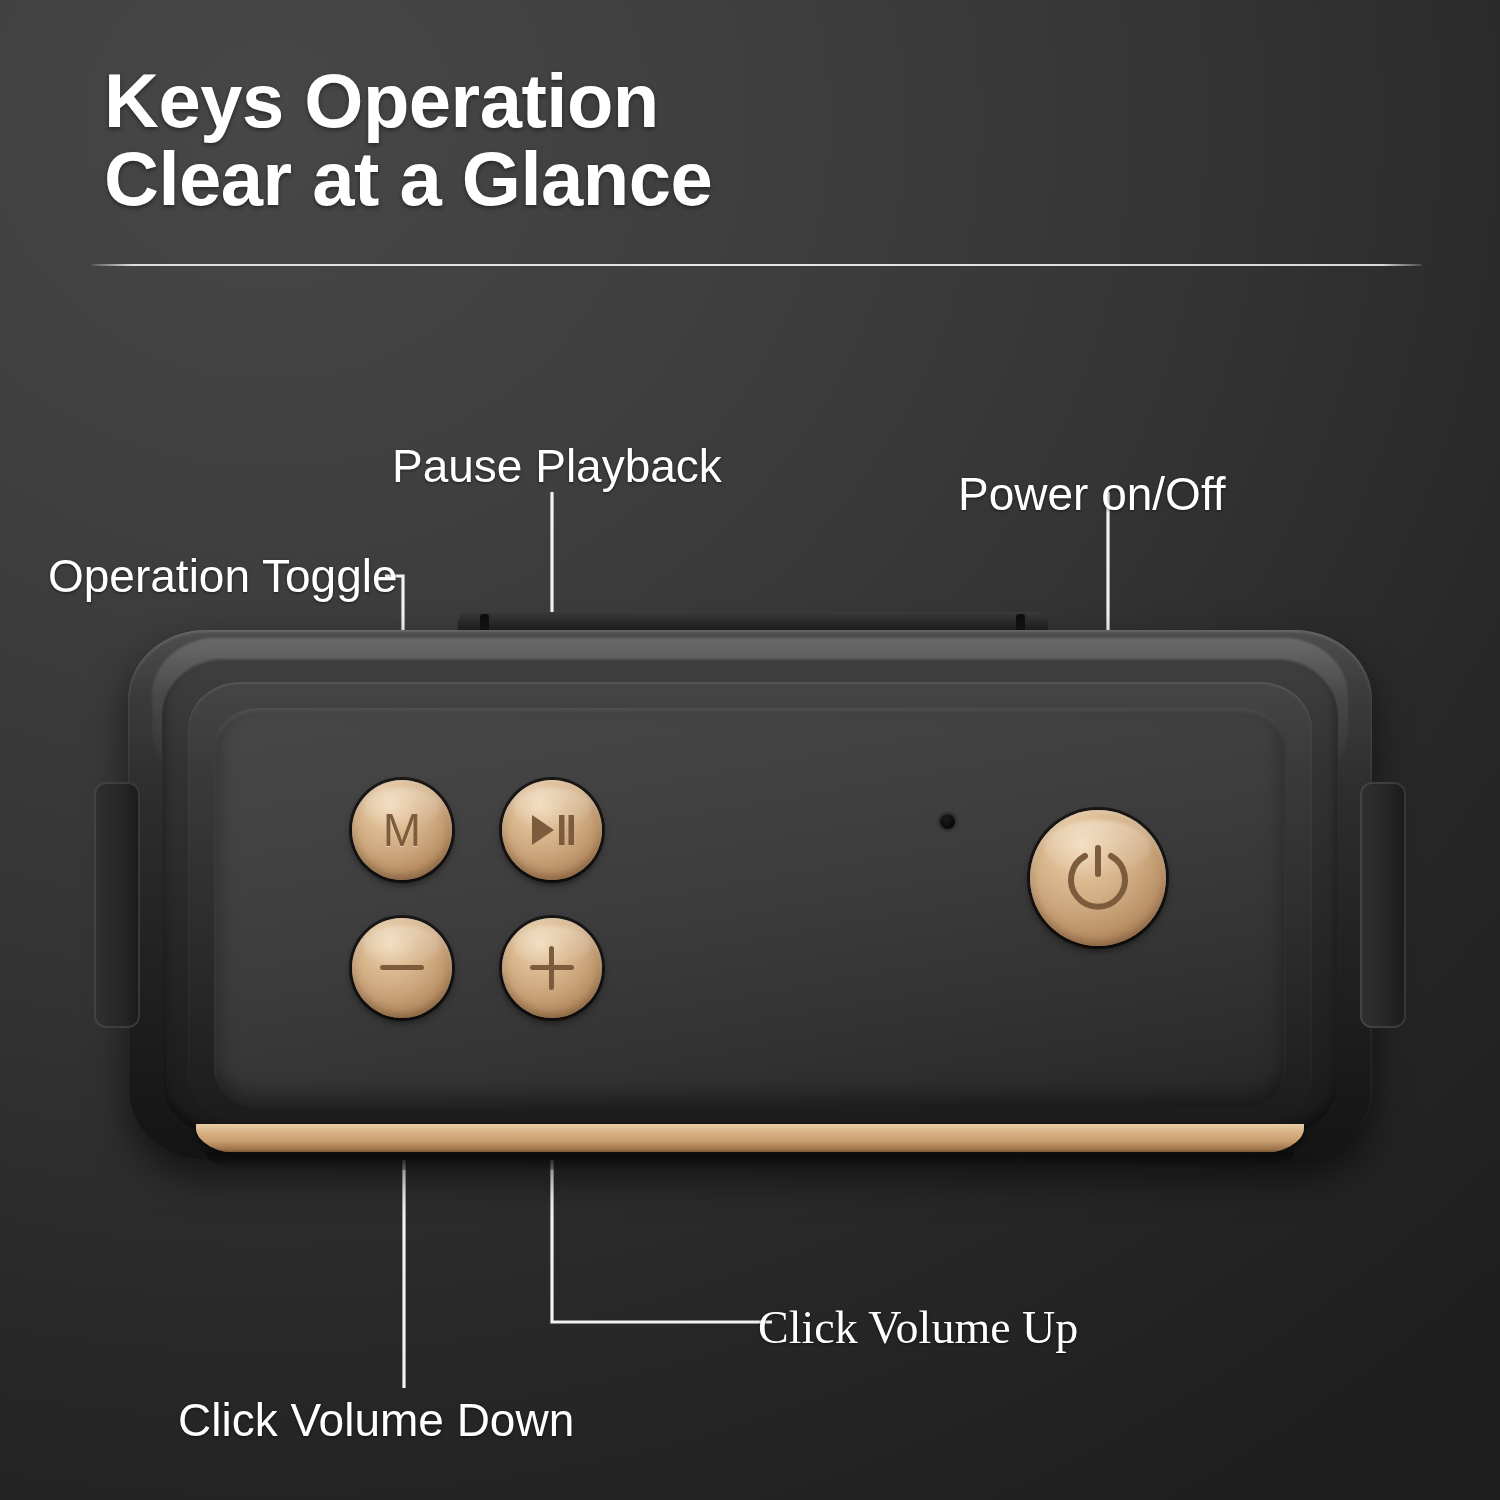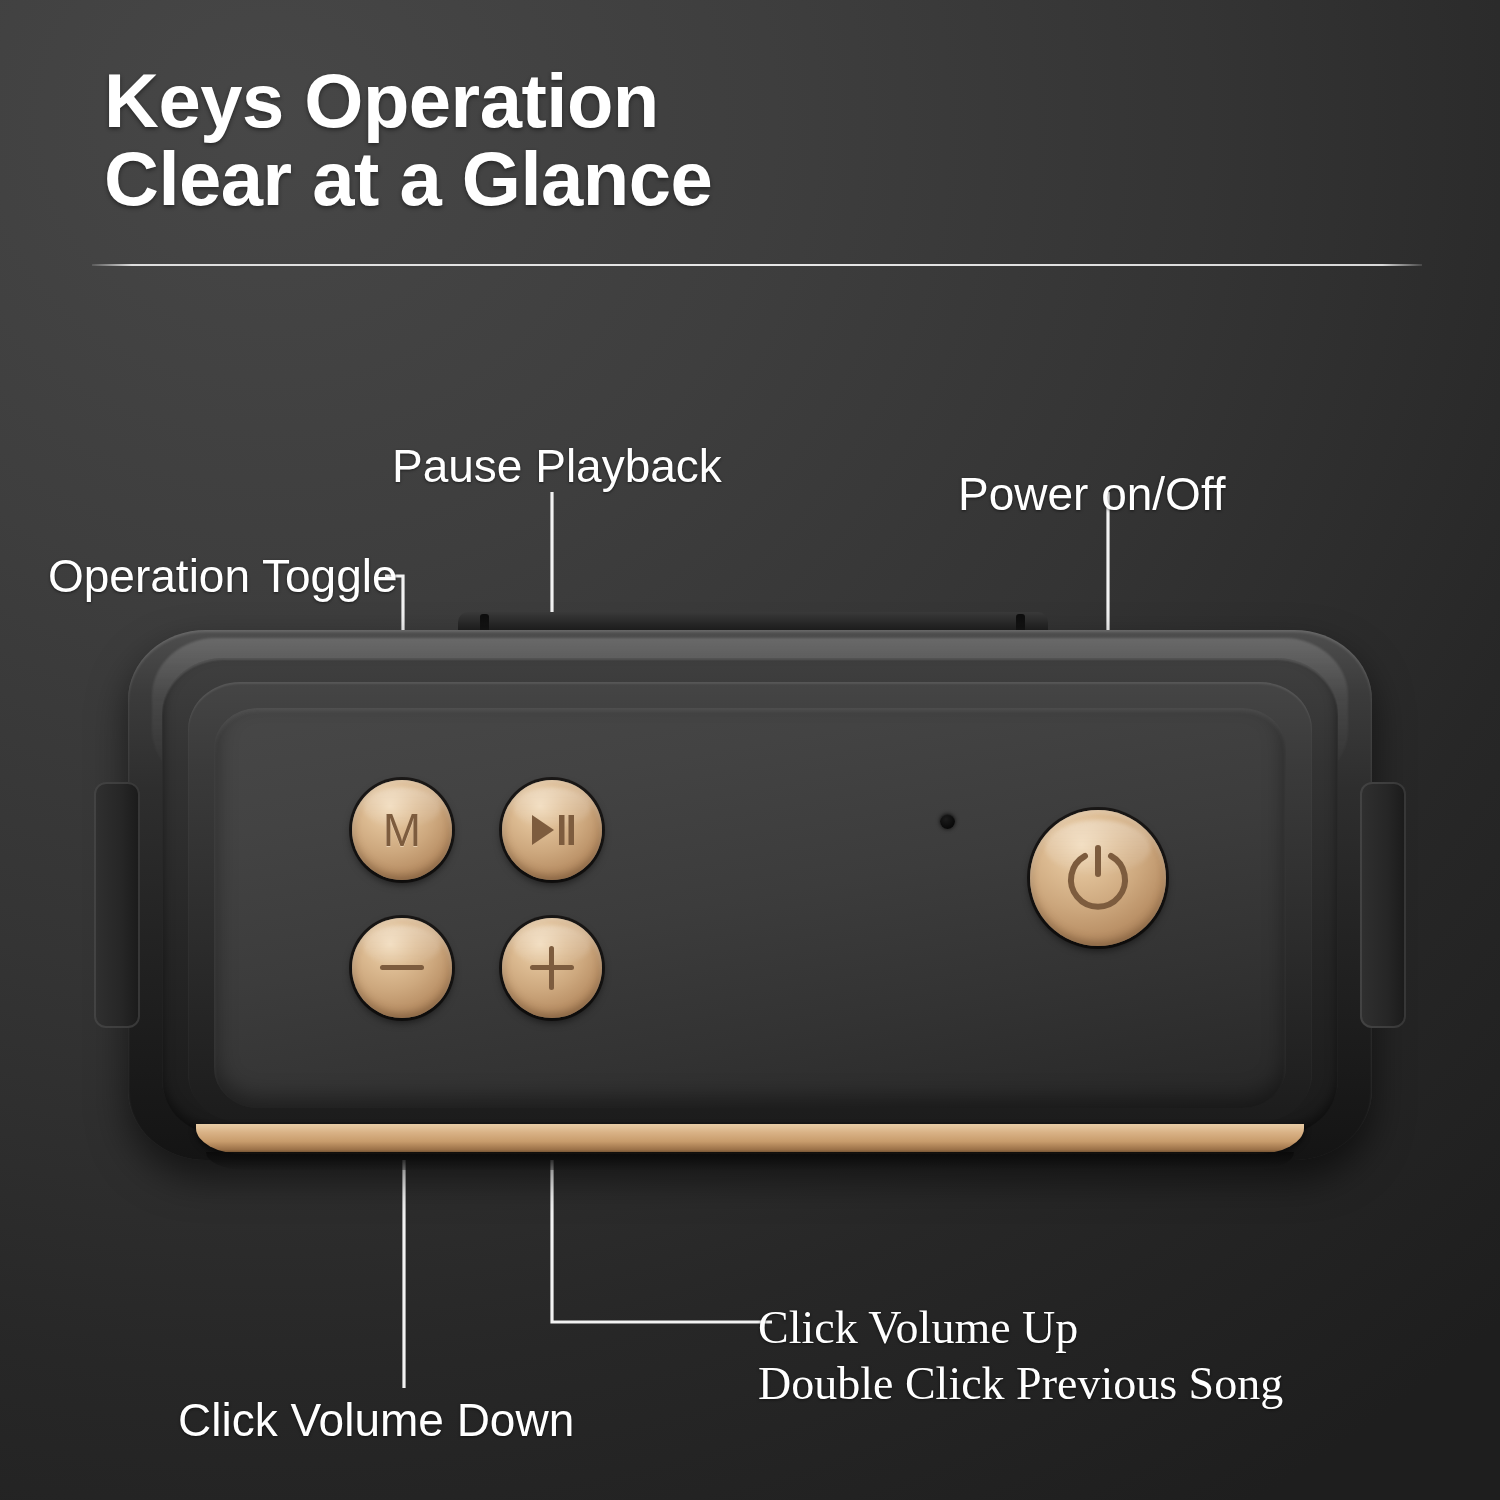--- a/index.html
+++ b/index.html
@@ -256,21 +256,20 @@
   <div class="callout" id="label-pause-playback">
     <div>Pause Playback</div>
   </div>
 
   <div class="callout" id="label-power">
     <div>Power on/Off</div>
   </div>
 
   <div class="callout" id="label-volume-up">
     <div>Click Volume Up</div>
-    <div>Double Click Previous Song</div>
   </div>
 
   <div class="callout" id="label-volume-down">
     <div>Click Volume Down</div>
   </div>
 
   <div id="device">
 
     <div class="top-ridge"></div>
     <div class="ridge-notch" id="ridge-notch-left"></div>

